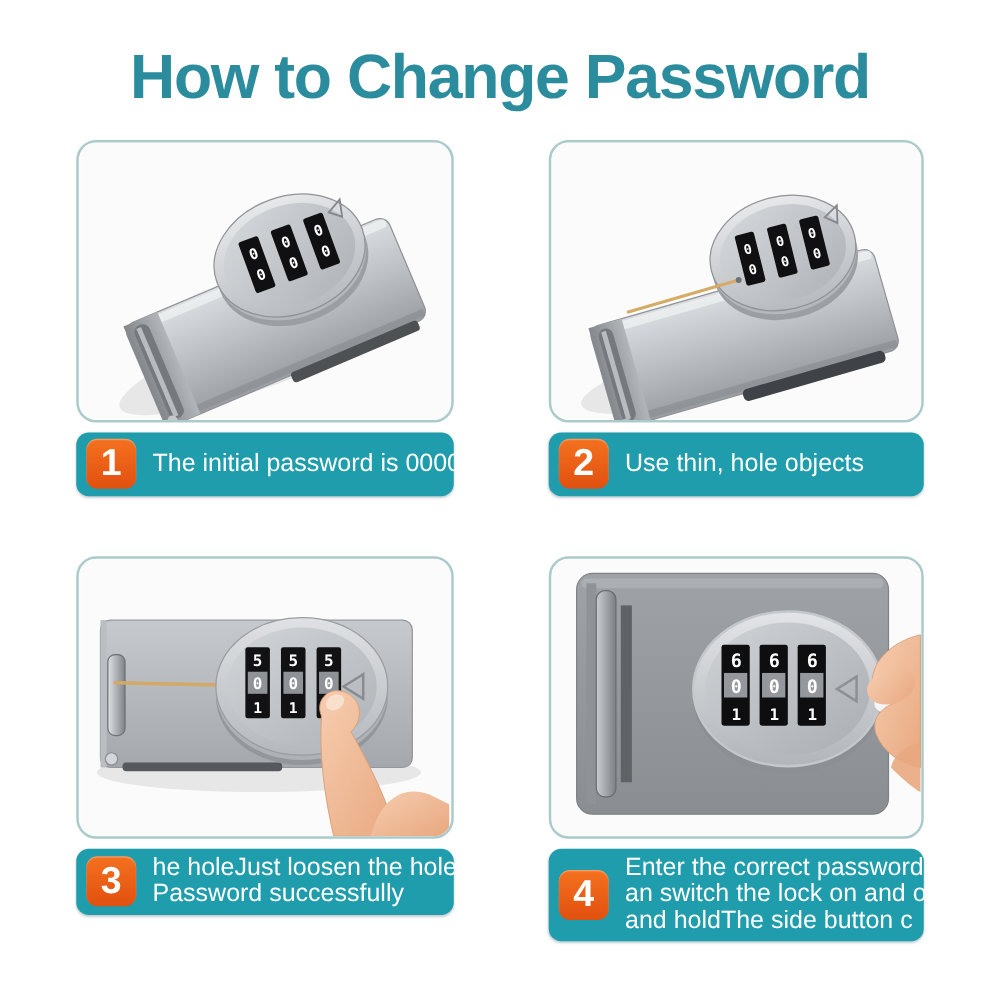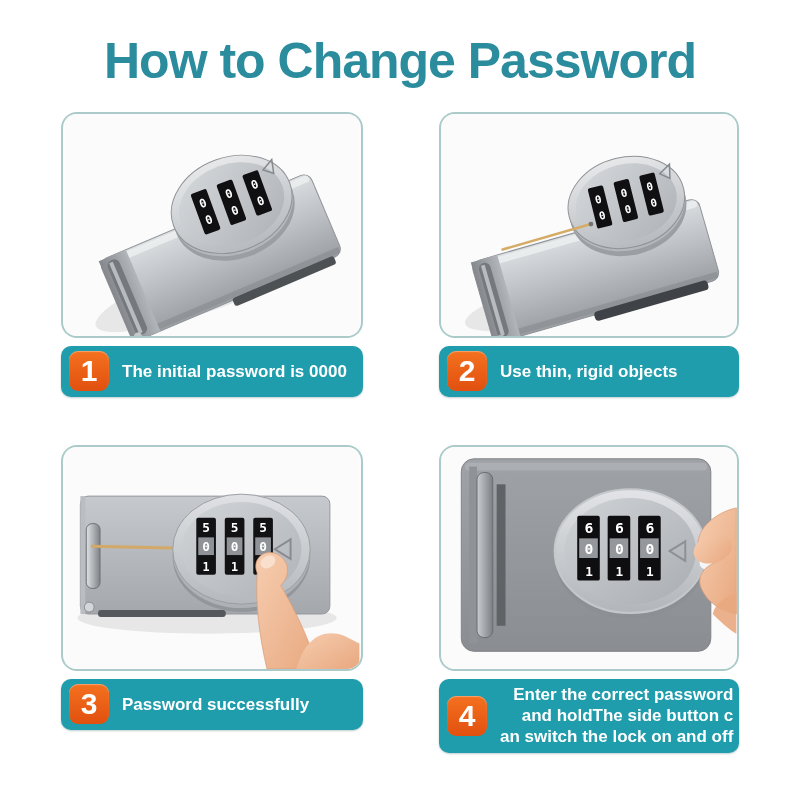--- a/index.html
+++ b/index.html
@@ -52,23 +52,23 @@
     flex:0 0 40px;
     border-radius:9px;
     background:linear-gradient(180deg,#f4711f 0%, #e1500f 100%);
     color:#fff;
     font-size:30px;
     font-weight:bold;
     display:flex; align-items:center; justify-content:center;
     margin-right:13px;
     box-shadow:inset 0 1px 1px rgba(255,255,255,.35);
   }
-  .banner-text { font-size:17px; line-height:21px; font-weight:700; }
+  .banner-text { font-size:20px; line-height:21px; font-weight:400; }
   .banner-text span { display:block; white-space:nowrap; }
-  .banner-text.centered { text-align:right; width:100%; }
+  .banner-text.centered { text-align:left; width:100%; }
   .wheel-digit { font-family:"DejaVu Sans Mono", monospace; font-weight:bold; }
 </style>
 </head>
 <body>
 
 <div class="page">
 
   <h1 class="title">How to Change Password</h1>
 
   <div class="grid">
@@ -187,21 +187,21 @@
             </g>
             <path d="M40,-20 l12,-7 l-3,14 z" fill="none" stroke="#85888c" stroke-width="1.5"></path>
           </g>
           <line x1="62" y1="138" x2="152" y2="112" stroke="#d5ab66" stroke-width="2.6" stroke-linecap="round"></line>
           <circle cx="152" cy="112" r="2.4" fill="#6f7276"></circle>
         </svg>
       </div>
       <div class="banner">
         <div class="badge">2</div>
         <div class="banner-text">
-          <span>Use thin, rigid objects</span>
+          <span>Use thin, hole objects</span>
         </div>
       </div>
     </section>
 
     <section class="panel">
       <div class="photo-card">
         <svg viewBox="0 0 300 226">
           <defs>
             <linearGradient id="sil3" x1="0" y1="0" x2="0" y2="1">
               <stop offset="0" stop-color="#c6c9cd"></stop>
@@ -262,20 +262,21 @@
           <g>
             <path d="M196,128 C190,114 204,102 218,110 C229,117 230,131 220,141 C232,162 247,190 258,226 L206,226 C198,192 194,158 196,128 Z" fill="url(#skin3)" stroke="#dba07a" stroke-width="0.8"></path>
             <ellipse cx="207" cy="117" rx="8" ry="6" fill="#f8e0cd" transform="rotate(-30 207 117)"></ellipse>
             <path d="M236,226 C244,196 262,184 284,192 L300,200 L300,226 Z" fill="url(#skin3)"></path>
           </g>
         </svg>
       </div>
       <div class="banner">
         <div class="badge">3</div>
         <div class="banner-text">
+          <span>he holeJust loosen the hole</span>
           <span>Password successfully</span>
         </div>
       </div>
     </section>
 
     <section class="panel">
       <div class="photo-card">
         <svg viewBox="0 0 300 226">
           <defs>
             <linearGradient id="sil4" x1="0" y1="0" x2="0" y2="1">
@@ -335,20 +336,20 @@
             <path d="M300,62 C282,66 266,78 262,92 C258,104 266,114 280,117 C266,122 260,132 264,143 C270,158 284,167 300,170 Z" fill="url(#skin4)" stroke="#dba07a" stroke-width="0.8"></path>
             <ellipse cx="276" cy="104" rx="20" ry="14" fill="url(#skin4)" transform="rotate(-18 276 104)"></ellipse>
             <path d="M300,150 C288,152 278,160 276,170 C288,182 296,188 300,190 Z" fill="#e8a87f" opacity="0.9"></path>
           </g>
         </svg>
       </div>
       <div class="banner">
         <div class="badge">4</div>
         <div class="banner-text centered">
           <span>Enter the correct password</span>
+          <span>an switch the lock on and off</span>
           <span>and holdThe side button c</span>
-          <span>an switch the lock on and off</span>
         </div>
       </div>
     </section>
 
   </div>
 </div>
 
 </body></html>

